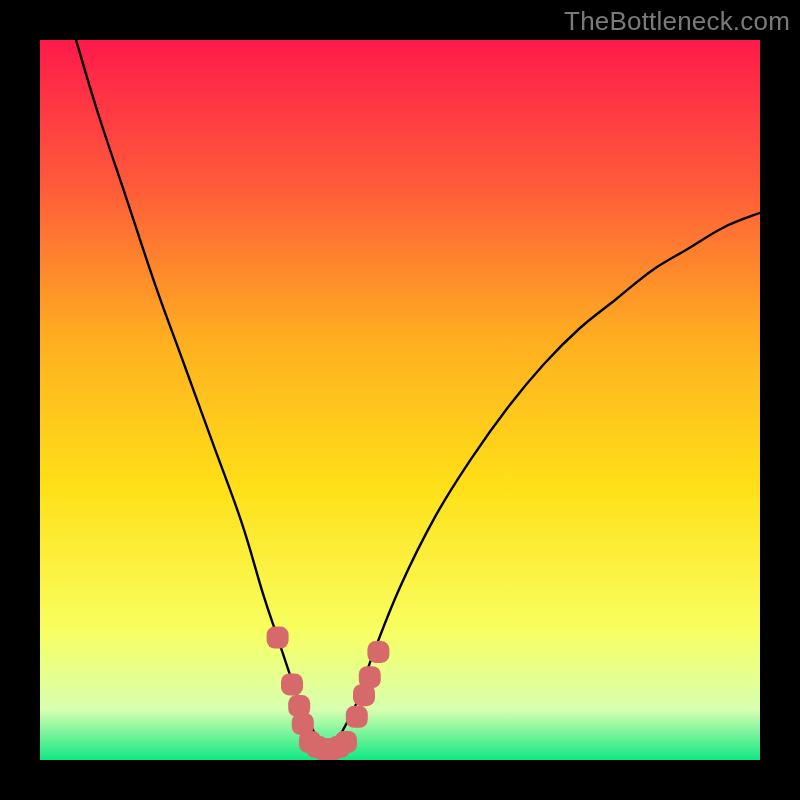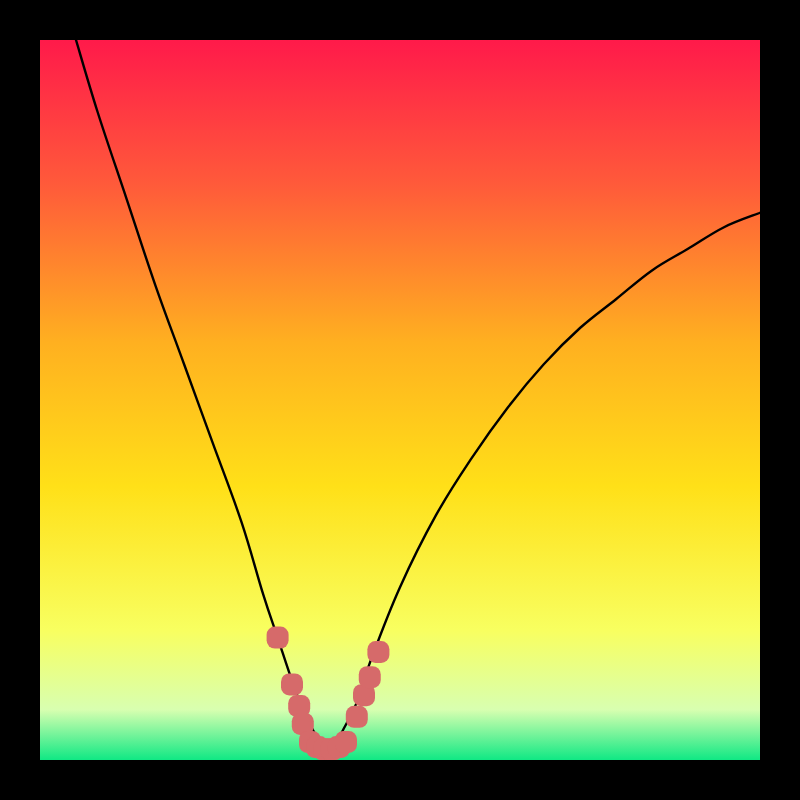--- a/index.html
+++ b/index.html
@@ -38,20 +38,21 @@
     font-family: Arial, Helvetica, sans-serif;
   }
   svg {
     display: block;
   }
 </style>
 </head>
 <body>
 
 <div class="frame">
+  <div class="watermark">TheBottleneck.com</div>
   <div class="plot">
     <svg id="chart-svg" width="720" height="720" viewBox="0 0 720 720" preserveAspectRatio="none">
       <defs>
         <linearGradient id="bg-grad" x1="0" y1="0" x2="0" y2="1">
           <stop id="g0" offset="0%" stop-color="#ff1a4a"></stop>
           <stop id="g1" offset="20%" stop-color="#ff5a3a"></stop>
           <stop id="g2" offset="42%" stop-color="#ffb020"></stop>
           <stop id="g3" offset="62%" stop-color="#ffe018"></stop>
           <stop id="g4" offset="82%" stop-color="#f8ff60"></stop>
           <stop id="g5" offset="93%" stop-color="#d8ffb0"></stop>

